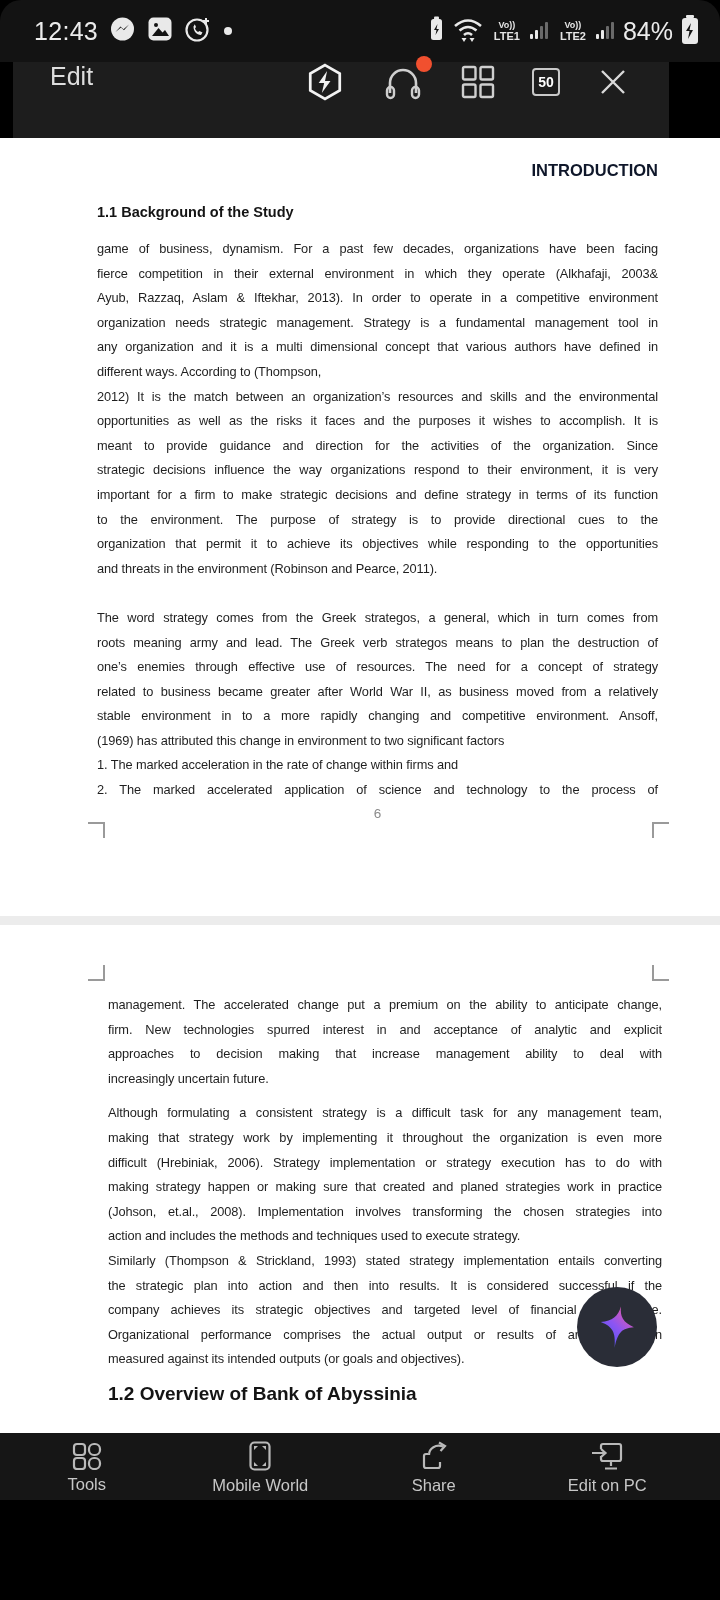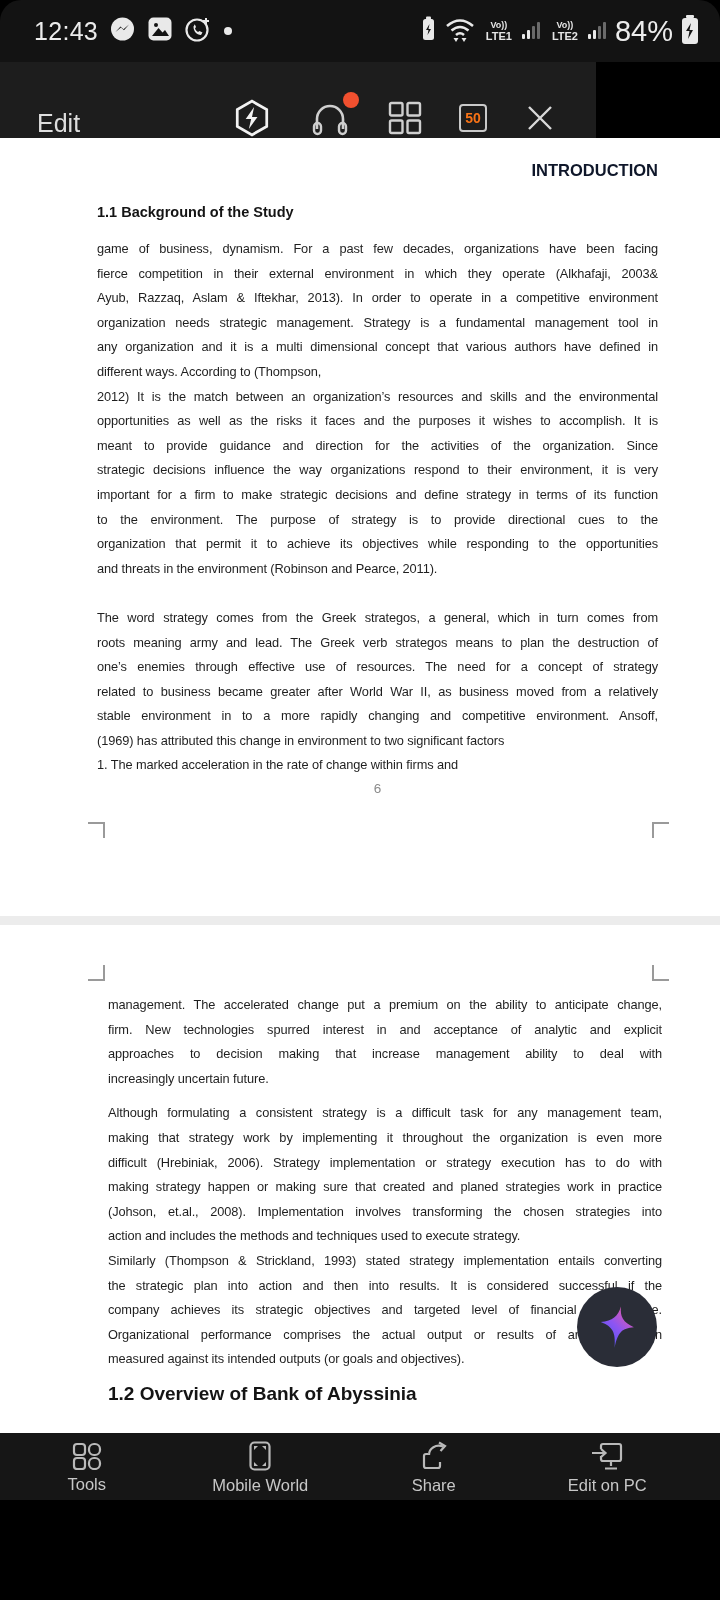--- a/index.html
+++ b/index.html
@@ -6,40 +6,40 @@
   *{box-sizing:border-box;}
   .app{position:relative;width:720px;height:1600px;background:#000;overflow:hidden;
        font-family:"Liberation Sans",sans-serif;border-radius:21px;}
 
   
   .statusbar{position:absolute;top:0;left:0;width:720px;height:62px;background:#131313;
     display:flex;align-items:center;justify-content:space-between;padding:0 22px 0 34px;color:#ececec;}
   .sb-left{display:flex;align-items:center;gap:11px;}
   .sb-time{font-size:25px;letter-spacing:.3px;}
   .sb-right{display:flex;align-items:center;gap:7px;}
-  .sb-pct{font-size:29px;}
+  .sb-pct{font-size:25px;}
   .netstack{display:flex;flex-direction:column;align-items:center;line-height:1;margin-left:3px;}
   .volte{font-size:9px;font-weight:bold;color:#e5e5e5;}
   .lte{font-size:11px;font-weight:bold;color:#e5e5e5;margin-top:1px;}
   .bars{display:flex;align-items:flex-end;gap:2px;margin:0 2px 2px 3px;}
   .bars i{display:block;width:3px;border-radius:1px;background:#6a6a6a;}
   .bars i.on{background:#e9e9e9;}
   .dotnotif{width:8px;height:8px;border-radius:50%;background:#e9e9e9;}
   .batt{position:relative;width:16px;height:26px;border-radius:3px;background:#e9e9e9;margin-left:2px;}
   .batt:before{content:"";position:absolute;top:-3px;left:4px;width:8px;height:3px;border-radius:1px;background:#e9e9e9;}
   .batt svg{position:absolute;left:2px;top:5px;}
 
   
-  .header{position:absolute;top:62px;left:0;width:596px;height:76px;background:#1d1d1d;
-    display:flex;align-items:flex-end;}
+  .header{position:absolute;top:62px;left:13px;width:656px;height:76px;background:#1d1d1d;
+    display:flex;align-items:flex-start;}
   .h-title{color:#dedede;font-size:25px;margin-left:37px;flex:0 0 auto;}
   .h-icons{margin-left:auto;margin-right:40px;display:flex;align-items:center;gap:37px;}
   .h-ic{position:relative;display:flex;align-items:center;justify-content:center;}
   .reddot{position:absolute;top:-7px;right:-8px;width:16px;height:16px;border-radius:50%;background:#f1502f;}
-  .badge50{width:28px;height:28px;border:2.4px solid #c9c9c9;border-radius:4px;color:#f97316;
+  .badge50{width:28px;height:28px;border:2.4px solid #c9c9c9;border-radius:4px;color:#ffffff;
     font-size:14px;font-weight:bold;display:flex;align-items:center;justify-content:center;}
 
   
   .doc{position:absolute;top:138px;left:0;width:720px;height:1295px;background:#fff;overflow:hidden;color:#1f1f1f;}
   .page1{height:778px;padding:20px 62px 0 97px;position:relative;}
   .pagesep{height:9px;background:#ececec;}
   .page2{padding:68px 58px 0 108px;position:relative;}
   .doc-title{font-size:16.5px;font-weight:bold;text-align:right;color:#0f172a;height:24px;line-height:24px;}
   .doc-h1{font-size:14.5px;font-weight:bold;color:#141414;height:19px;line-height:19px;margin-top:21px;}
   .doc-h2{font-size:19px;font-weight:bold;color:#141414;height:19px;line-height:19px;}
@@ -199,20 +199,21 @@
           <div class="tl">organization that permit it to achieve its objectives while responding to the opportunities</div>
           <div class="tl end">and threats in the environment (Robinson and Pearce, 2011).</div>
           <div class="spacer" style="height: 24.6px;"></div>
           <div class="tl">The word strategy comes from the Greek strategos, a general, which in turn comes from</div>
           <div class="tl">roots meaning army and lead. The Greek verb strategos means to plan the destruction of</div>
           <div class="tl">one’s enemies through effective use of resources. The need for a concept of strategy</div>
           <div class="tl">related to business became greater after World War II, as business moved from a relatively</div>
           <div class="tl">stable environment in to a more rapidly changing and competitive environment. Ansoff,</div>
           <div class="tl end">(1969) has attributed this change in environment to two significant factors</div>
           <div class="tl end">1. The marked acceleration in the rate of change within firms and</div>
+          <div class="tl">2. The marked accelerated application of science and technology to the process of</div>
         </div>
       <div class="pgnum">6</div>
     </div>
     <div class="pagesep"></div>
     <div class="page2">
       <div class="blocks" id="p2-blocks">
           <div class="tl">management. The accelerated change put a premium on the ability to anticipate change,</div>
           <div class="tl">firm.  New technologies spurred interest in and acceptance of analytic and explicit</div>
           <div class="tl">approaches to decision making that increase management ability to deal with</div>
           <div class="tl end">increasingly uncertain future.</div>

